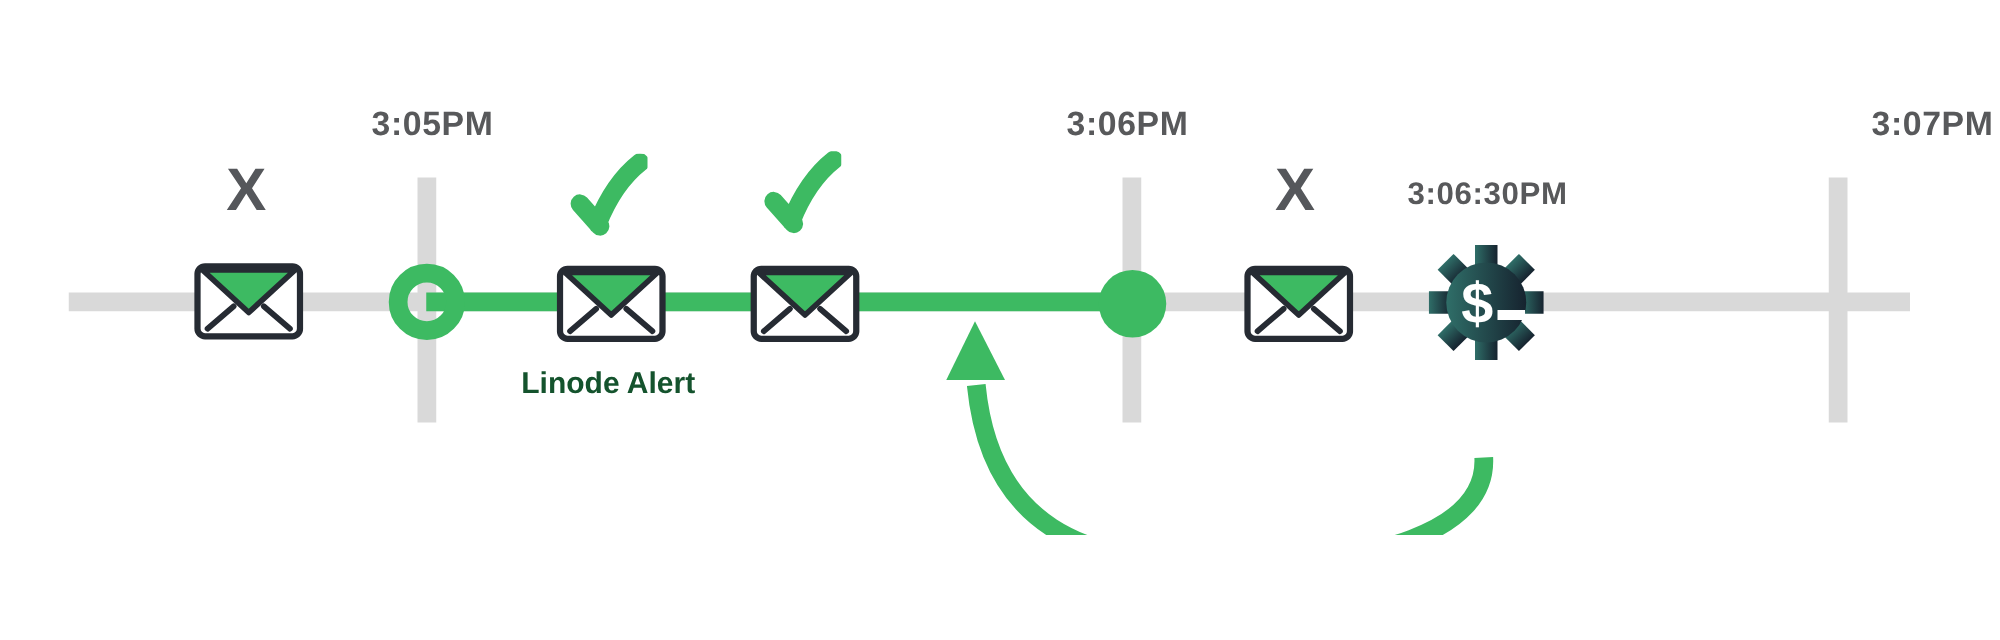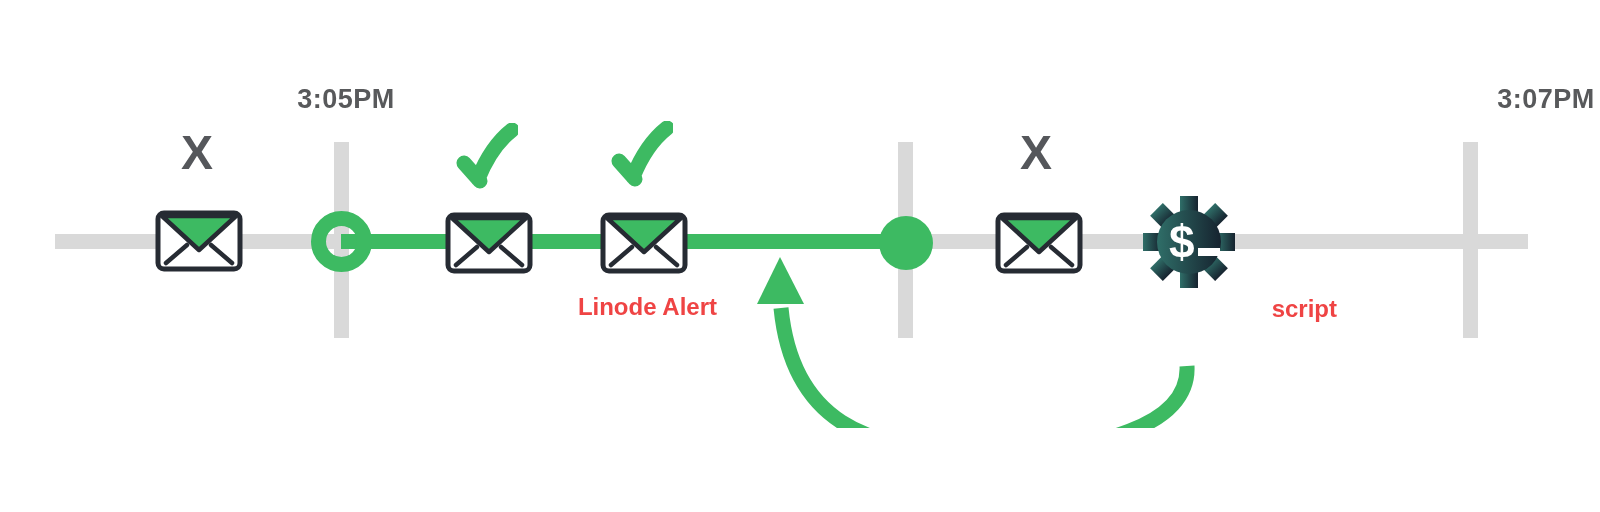--- a/index.html
+++ b/index.html
@@ -61,42 +61,44 @@
     top: 129px; width: 100px;
     font-size: 48px; font-weight: bold; color: #55575B;
     text-align: center; line-height: 48px;
   }
   .x-1 { left: 147px; }
   .x-2 { left: 986px; }
 
   
   .caption {
     width: 300px;
-    font-size: 24px; font-weight: bold; color: #ef4444;
-    text-align: right; line-height: 31px;
+    font-size: 24px; font-weight: bold; color: #14532d;
+    text-align: left; line-height: 31px;
   }
   .caption-linode { left: 417px; top: 291px; }
   .caption-autoforward { left: 1037px; top: 293px; }
 </style>
 </head>
 <body>
 
 <div id="canvas">
 
   <div class="abs baseline"></div>
   <div class="abs tick tick-305"></div>
   <div class="abs tick tick-306"></div>
   <div class="abs tick tick-307"></div>
 
   <div class="abs green-segment"></div>
   <div class="abs ring-start"></div>
   <div class="abs dot-end"></div>
 
   <div class="abs time-label tl-305">3:05PM</div>
+  <div class="abs time-label tl-306">3:06PM</div>
   <div class="abs time-label tl-307">3:07PM</div>
+  <div class="abs time-label tl-30630">3:06:30PM</div>
 
   <div class="abs x-mark x-1">X</div>
   <div class="abs x-mark x-2">X</div>
 
   <svg class="abs" style="left:456px; top:123px;" width="62" height="66" viewBox="0 0 62 66">
     <path d="M8 40 L24 58 M22 56 C30 36 42 18 56 7" fill="none" stroke="#3DBA62" stroke-width="15" stroke-linecap="round"></path>
   </svg>
   <svg class="abs" style="left:611px; top:121px;" width="62" height="66" viewBox="0 0 62 66">
     <path d="M8 40 L24 58 M22 56 C30 36 42 18 56 7" fill="none" stroke="#3DBA62" stroke-width="15" stroke-linecap="round"></path>
   </svg>
@@ -143,21 +145,20 @@
       <circle cx="46" cy="46" r="32"></circle>
     </g>
     <text x="26" y="62" font-family="Liberation Sans, sans-serif" font-size="46" font-weight="bold" fill="#ffffff">$</text>
     <rect x="55" y="52" width="22" height="8" fill="#ffffff"></rect>
   </svg>
 
   <div class="abs caption caption-linode">
     <div>Linode Alert</div>
   </div>
   <div class="abs caption caption-autoforward">
-    <div>script</div>
   </div>
 
   <svg class="abs" style="left:740px; top:250px;" width="480" height="215" viewBox="0 0 480 215">
     <path d="M447 116 C450 175 360 202 240 202 C125 202 52 170 41 58" fill="none" stroke="#3DBA62" stroke-width="15" stroke-linecap="butt"></path>
     <polygon points="17,54 64,54 40,7" fill="#3DBA62"></polygon>
   </svg>
 
 </div>
 
 </body></html>

